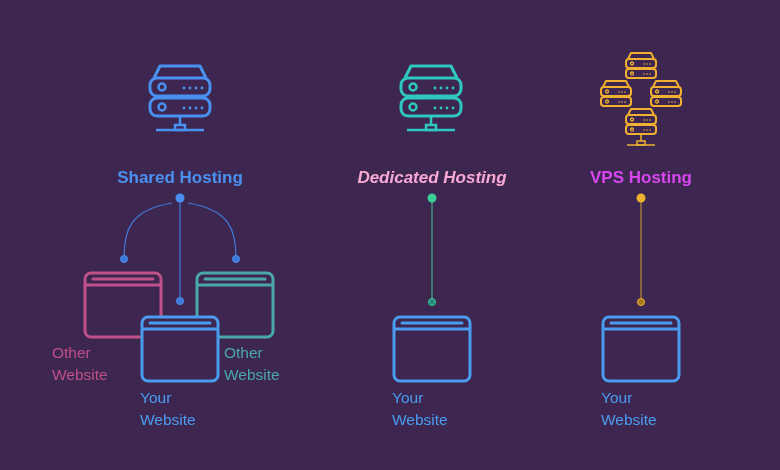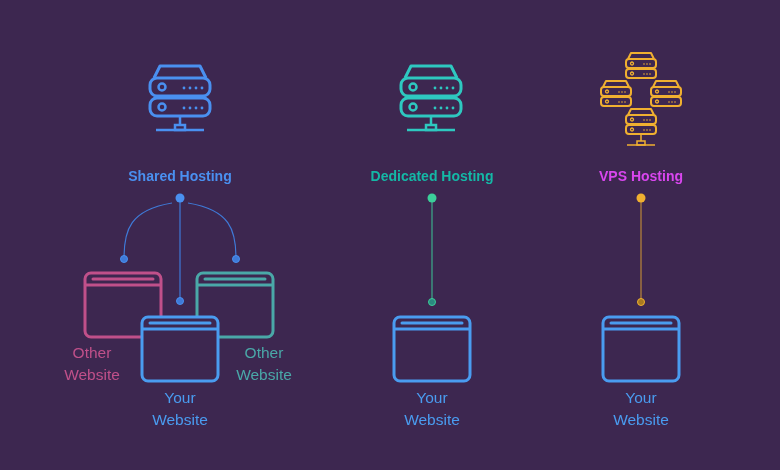--- a/index.html
+++ b/index.html
@@ -1,19 +1,19 @@
 <!DOCTYPE html>
 <html><head>
 <meta charset="utf-8">
 <style>
   html, body { margin:0; padding:0; }
   body { width:780px; height:470px; background:#3d2750; overflow:hidden; font-family:"Liberation Sans", sans-serif; position:relative; }
   svg#diagram { position:absolute; left:0; top:0; }
-  .lbl { position:absolute; text-align:center; font-size:15.5px; line-height:22px; }
-  .title { position:absolute; text-align:center; font-size:14px; font-weight:600; width:220px; }
+  .lbl { position:absolute; font-size:15.5px; line-height:22px; }
+  .title { position:absolute; text-align:center; font-size:17px; font-weight:600; width:220px; }
 </style>
 </head>
 <body>
 
 <svg id="diagram" width="780" height="470" viewBox="0 0 780 470">
   <defs>
     <g id="srv">
       <path d="M-26,-18 L-20,-30 L20,-30 L26,-18" fill="none" stroke-width="3" stroke-linejoin="round"></path>
       <rect x="-30" y="-18" width="60" height="18" rx="7" fill="none" stroke-width="3"></rect>
       <rect x="-30" y="2" width="60" height="18" rx="7" fill="none" stroke-width="3"></rect>
@@ -85,21 +85,21 @@
     <path d="M637,145 L637,141 L645,141 L645,145 Z" fill="none" stroke-width="1.5"></path>
     <line x1="627" y1="145" x2="655" y2="145" stroke-width="1.5"></line>
   </g>
   <line x1="641" y1="198" x2="641" y2="300" stroke="#f0b030" stroke-width="1.2" opacity="0.7"></line>
   <circle cx="641" cy="198" r="4.5" fill="#f0b030"></circle>
   <circle cx="641" cy="302" r="3.5" fill="#a87a20" stroke="#f0b030"></circle>
   <use href="#win" x="641" y="349" stroke="#4a9cf0"></use>
 </svg>
 
 <div class="title" style="left:70px;top:168px;color:#4a90f0;">Shared Hosting</div>
-<div class="title" style="left:322px;top:168px;color:#14b8a6;">Dedicated Hosting</div>
+<div class="title" style="left:322px;top:168px;color:#f9a8d4;font-style:italic;">Dedicated Hosting</div>
 <div class="title" style="left:531px;top:168px;color:#d946ef;">VPS Hosting</div>
 
 <div class="lbl" style="left:52px;top:342px;width:80px;color:#c0508a;">
   <div>Other</div>
   <div>Website</div>
 </div>
 <div class="lbl" style="left:224px;top:342px;width:80px;color:#4aa8a8;">
   <div>Other</div>
   <div>Website</div>
 </div>

